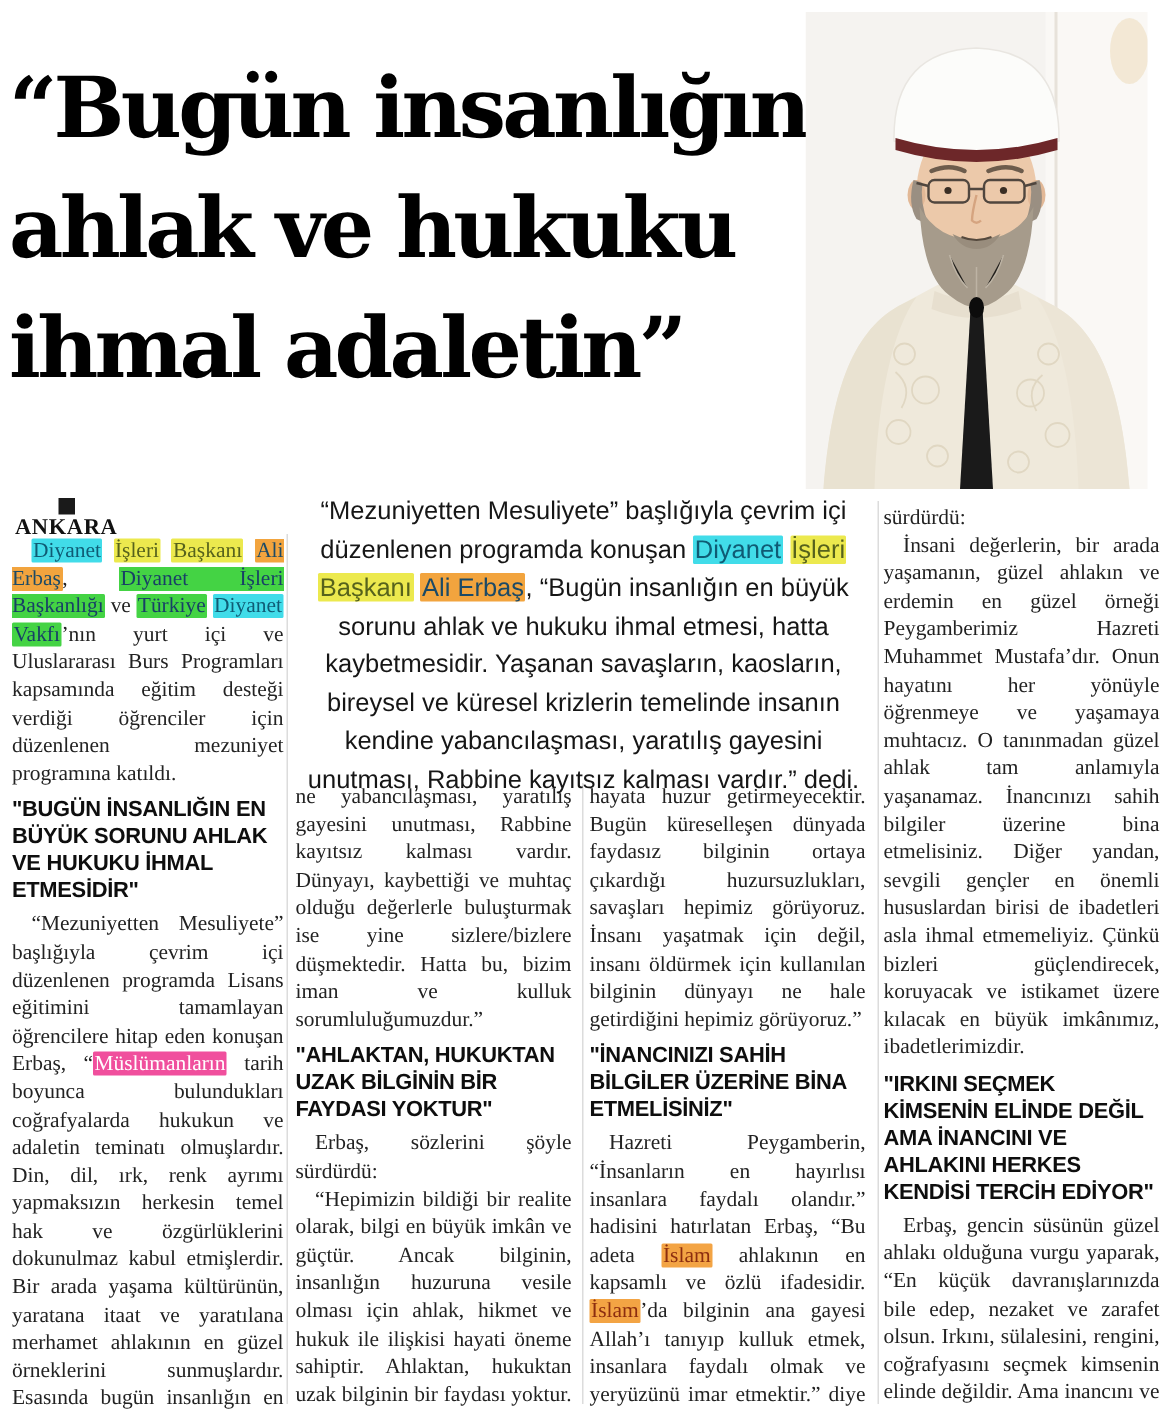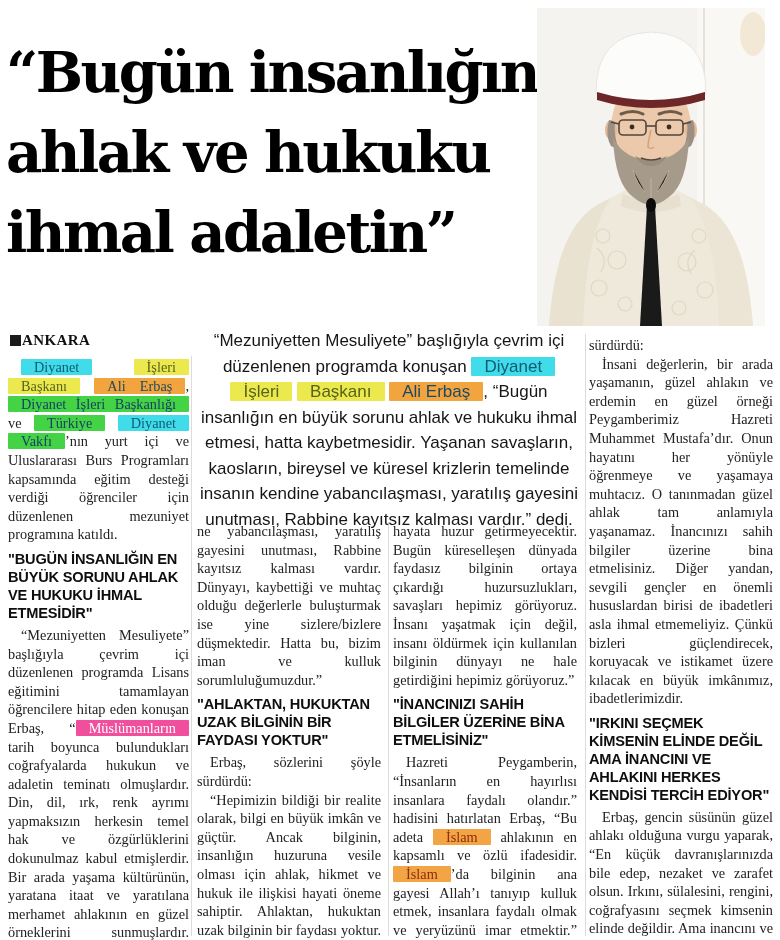--- a/index.html
+++ b/index.html
@@ -10,21 +10,21 @@
   .headline{
     position:absolute;left:6px;top:-6px;width:528px;
     font-family:"DejaVu Serif", serif;font-weight:bold;
     font-size:56px;line-height:80px;letter-spacing:-2.5px;
   }
   .headline div{white-space:nowrap;}
   .photo-wrap{position:absolute;left:537px;top:8px;width:228px;height:318px;}
   .photo-wrap svg{display:block;}
   .dateline{
     position:absolute;left:10px;top:332px;display:flex;align-items:center;gap:1px;
-    font-family:"Liberation Serif", serif;font-weight:bold;font-size:15px;letter-spacing:.4px;color:#111;
+    font-family:"Liberation Serif", serif;font-weight:bold;font-size:15px;letter-spacing:.4px;color:#111;flex-direction:column;
   }
   .sq{width:11px;height:11px;background:#1a1a1a;display:inline-block;}
   .col{
     position:absolute;font-size:14.3px;line-height:18.6px;color:#222;
     text-align:justify;
   }
   .col1{left:8px;top:358px;width:181px;}
   .col2{left:197px;top:522px;width:184px;}
   .col3{left:393px;top:522px;width:184px;}
   .col4{left:589px;top:336px;width:184px;}
@@ -37,21 +37,21 @@
   .p.flush{text-indent:0;}
   .subhead{
     font-family:"Liberation Sans", sans-serif;font-weight:700;
     font-size:14.6px;line-height:18px;letter-spacing:-0.2px;color:#0e0e0e;
     margin:6px 0 4px;text-align:left;text-indent:0;
   }
   .vrule{position:absolute;width:1px;background:#dcdcdc;}
   .vr1{left:191px;top:356px;height:580px;}
   .vr2{left:388px;top:522px;height:414px;}
   .vr3{left:585px;top:334px;height:602px;}
-  .hl{padding:0 13px;border-radius:1px;}
+  .hl{padding:0 1px;border-radius:1px;}
 </style>
 </head>
 <body>
 
 <h1 class="headline" style="color: #000000;">
     <div>“Bugün insanlığın</div>
     <div>ahlak ve hukuku</div>
     <div>ihmal adaletin”</div>
   </h1>
 

